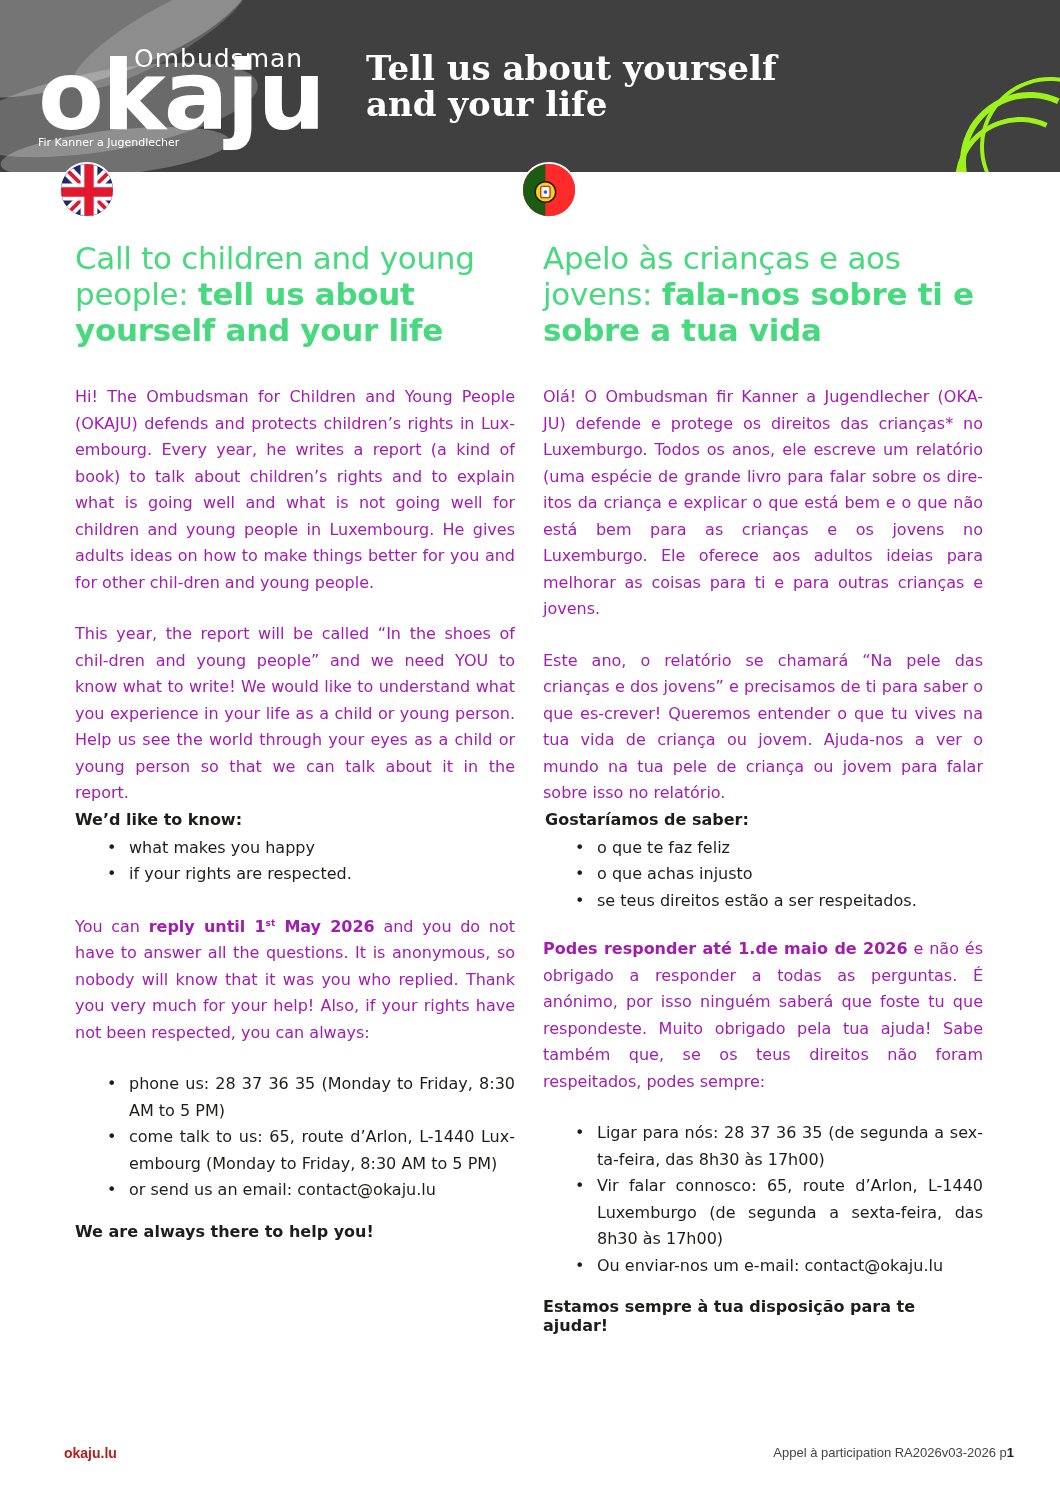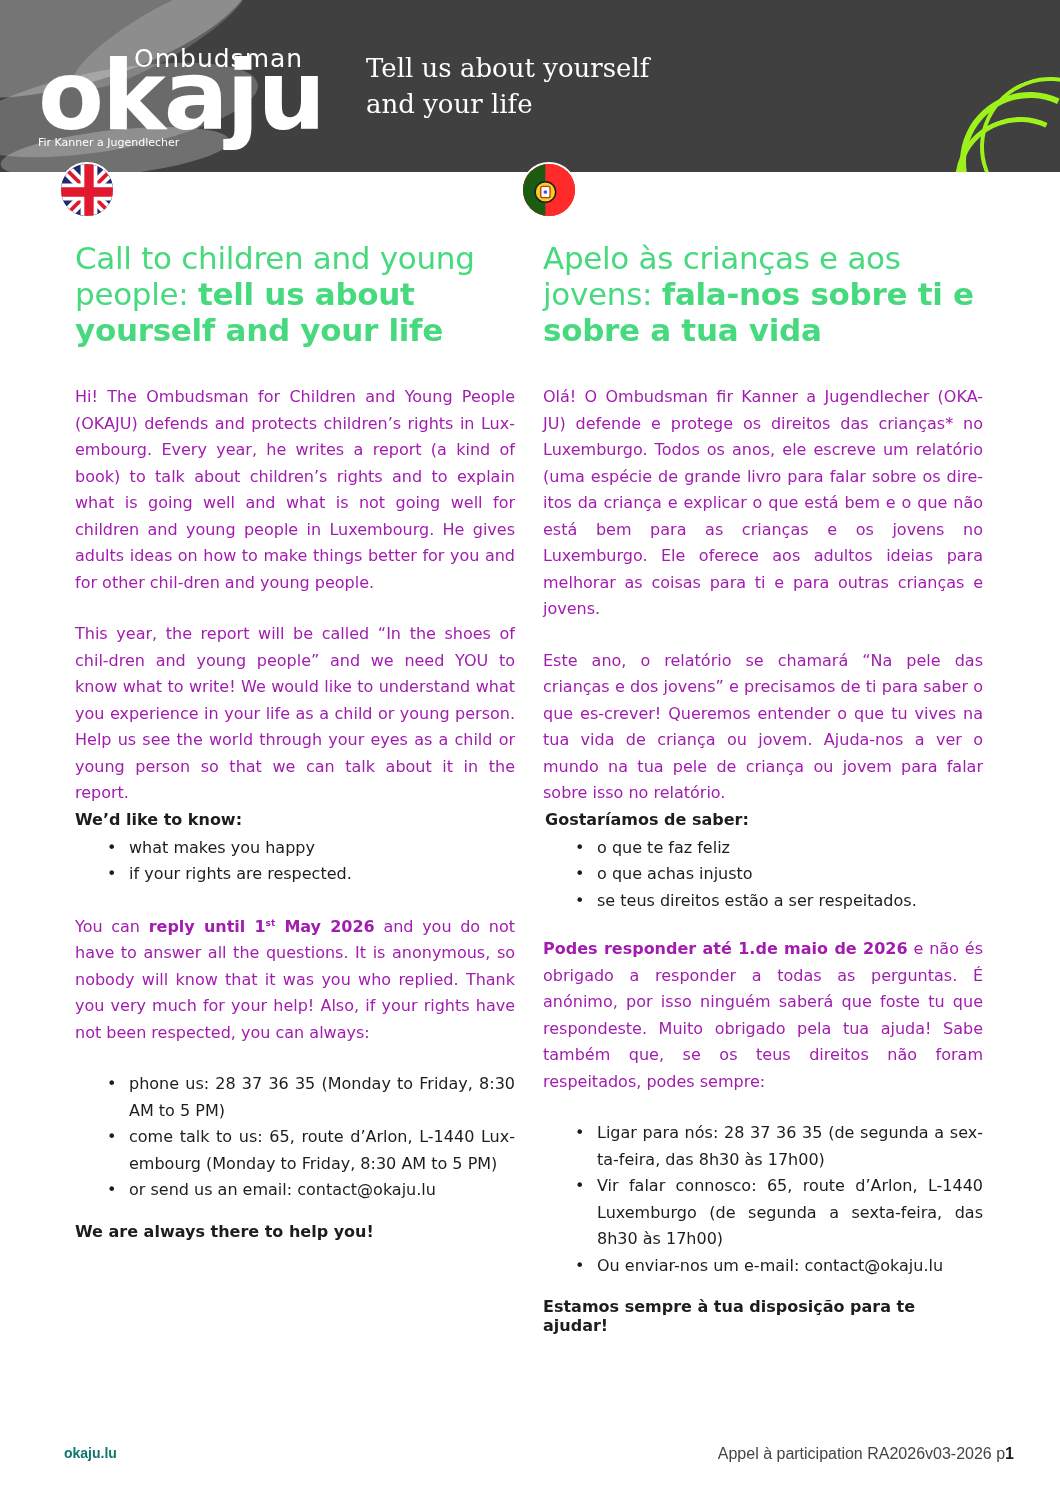--- a/index.html
+++ b/index.html
@@ -24,21 +24,21 @@
     .swoosh.s2 { right: -25px; bottom: -75px; width: 130px; height: 130px; border-width: 5px; }
     .swoosh.s3 { right: -60px; bottom: -45px; width: 140px; height: 140px; border-width: 4px; }
 
     .logo { position: absolute; left: 38px; top: 28px; width: 250px; height: 140px; color: #ffffff; }
     .logo-ombudsman { position: absolute; left: 96px; top: 16px; font-size: 25px; letter-spacing: 1px; font-family: "DejaVu Sans", sans-serif; font-weight: normal; }
     .logo-word { position: absolute; left: 0px; top: 20px; font-size: 96px; font-weight: bold; line-height: 1; letter-spacing: -2px; font-family: "DejaVu Sans", sans-serif; }
     .logo-tagline { position: absolute; left: 0px; top: 108px; font-size: 11px; font-family: "DejaVu Sans", sans-serif; }
 
     .header-title {
       position: absolute; left: 366px; top: 50px; color: #ffffff;
-      font-family: "DejaVu Serif", serif; font-weight: normal; font-size: 26px; line-height: 36px;
+      font-family: "DejaVu Serif", serif; font-weight: bold; font-size: 34px; line-height: 36px;
     }
 
     
     .flag { position: absolute; width: 56px; height: 56px; border-radius: 50%; overflow: hidden; border: 2px solid #ffffff; }
     .flag-uk { left: 59px; top: 162px; background: #1f2a6e; }
     .flag-pt { left: 521px; top: 162px; background: #ff2a2a; }
 
     
     .col { position: absolute; top: 240px; width: 440px; }
     .col-left { left: 75px; }
@@ -54,22 +54,22 @@
     .para b { font-weight: bold; }
     .para sup { font-size: 9px; }
     .p1 { margin-top: 4px; }
     .gap { margin-top: 25px; }
     .subhead { font-weight: bold; font-size: 16px; line-height: 26px; font-family: "DejaVu Sans", sans-serif; }
     .bullets { list-style: none; margin-left: 30px; margin-top: 2px; }
     .bullets li { position: relative; padding-left: 24px; font-size: 16px; line-height: 26.5px; text-align: justify; font-family: "DejaVu Sans", sans-serif; }
     .bullets li::before { content: "•"; position: absolute; left: 2px; top: 0; }
     .closing { font-weight: bold; font-size: 16px; margin-top: 25px; font-family: "DejaVu Sans", sans-serif; }
 
-    .footer-left { position: absolute; left: 64px; top: 1445px; font-weight: bold; font-size: 14px; color: #0f766e; }
-    .footer-right { position: absolute; right: 46px; top: 1445px; font-size: 16px; color: #444444; }
+    .footer-left { position: absolute; left: 64px; top: 1445px; font-weight: bold; font-size: 14px; color: #b91c1c; }
+    .footer-right { position: absolute; right: 46px; top: 1445px; font-size: 13px; color: #444444; }
     .footer-right b { color: #1d1d1b; }
   </style>
 </head>
 <body>
 
 <div class="header">
   <div class="brush b1"></div>
   <div class="brush b2"></div>
   <div class="brush b3"></div>
   <div class="brush b4"></div>

